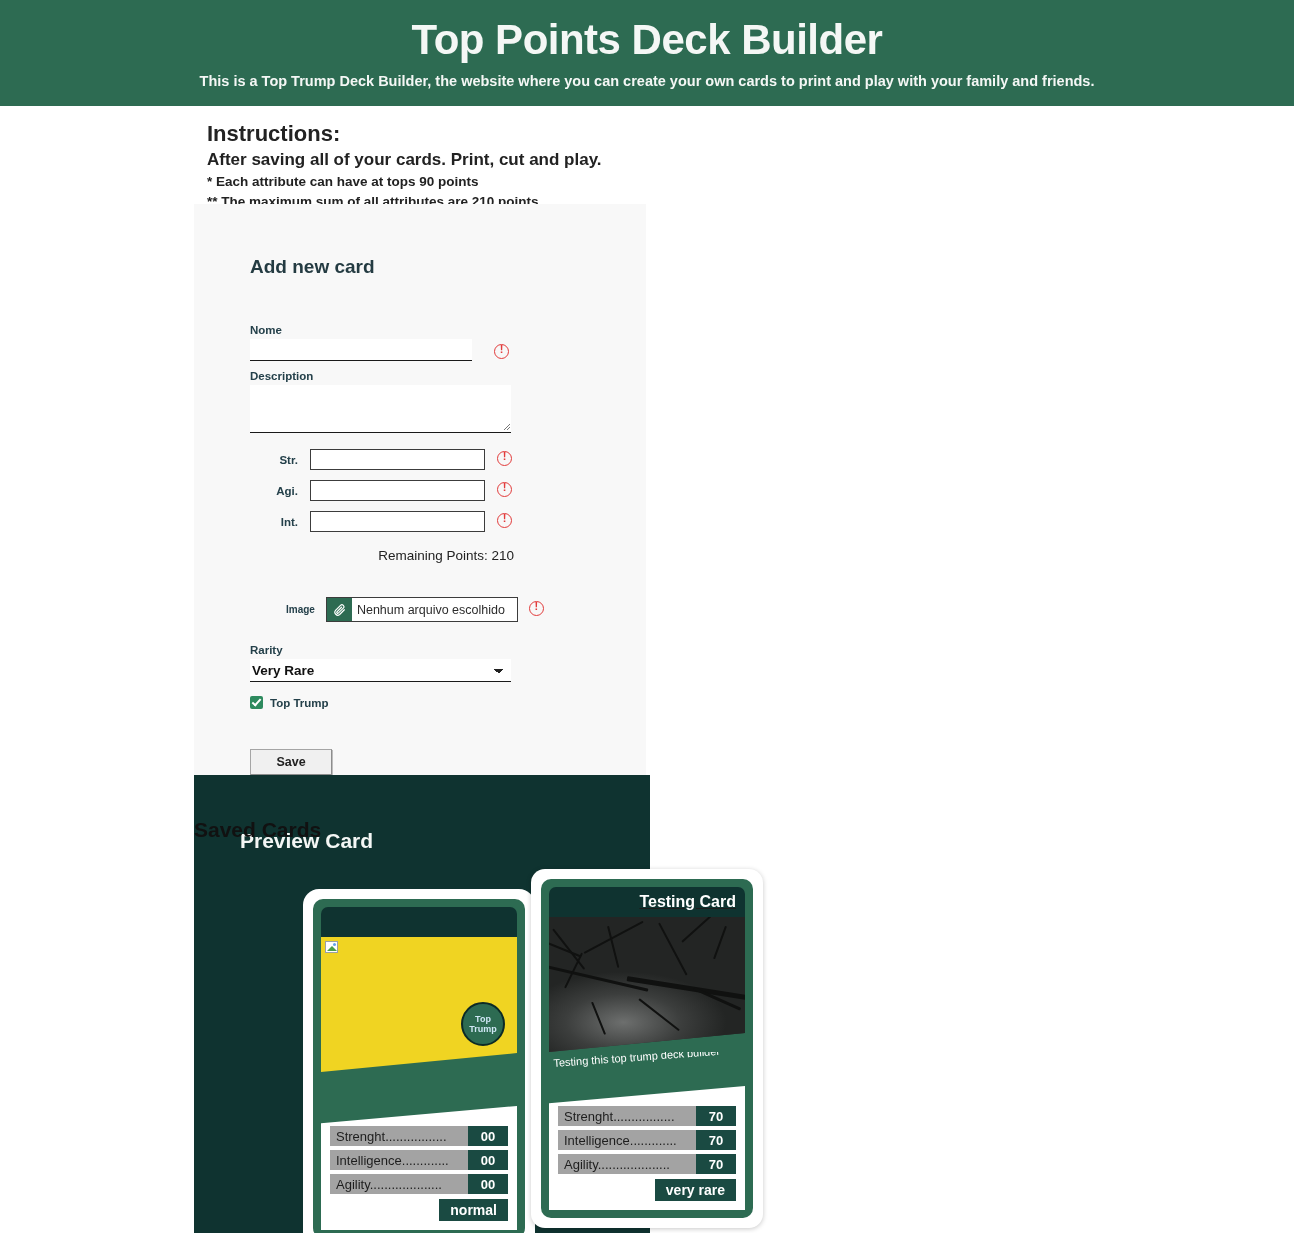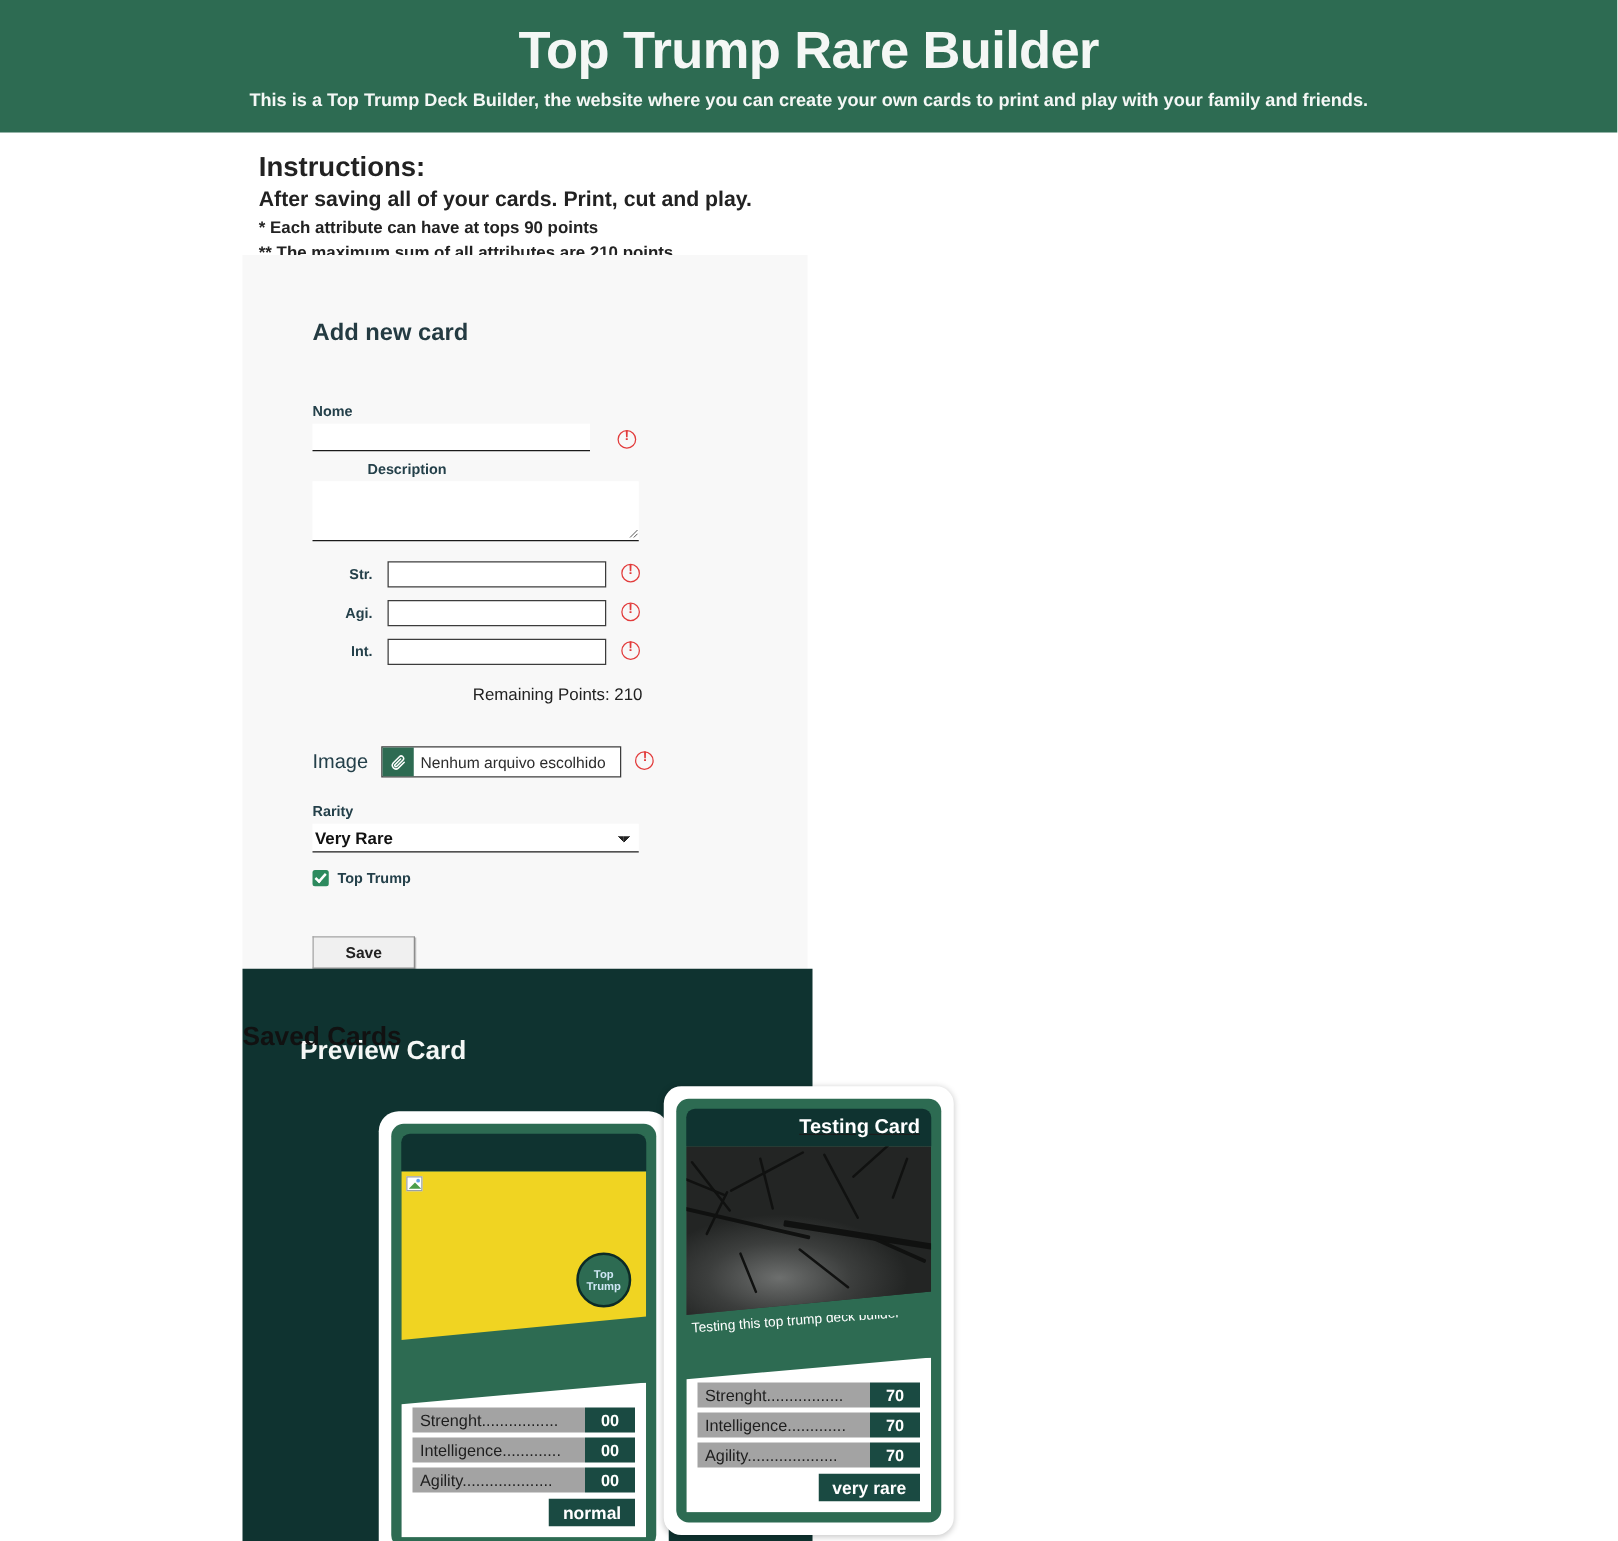--- a/index.html
+++ b/index.html
@@ -163,21 +163,21 @@
   .remaining{
     text-align:right;
     width:264px;
     font-size:13.5px;
     color:#222;
     margin-top:16px;
     margin-bottom:34px;
   }
 
   .image-row{ display:flex; align-items:center; gap:11px; margin-bottom:22px; }
-  .image-label{ font-size:16px; font-weight:normal; color:#24404a; }
+  .image-label{ font-size:10px; font-weight:bold; color:#24404a;margin-left:36px; }
   .file-wrap{
     display:flex; align-items:center;
     border:1px solid #3c3c3c;
     height:25px; width:192px;
     background:#ffffff;
   }
   .file-btn{
     width:25px; height:100%;
     background:#2d6b52;
     display:flex; align-items:center; justify-content:center;
@@ -414,21 +414,21 @@
   }
   .saved-card-shadow{
     border-radius:14px;
     box-shadow:0 1px 5px rgba(0,0,0,0.22);
   }
 </style>
 </head>
 <body>
 
 <div class="site-header">
-  <div class="site-title">Top Trump Rare Builder</div>
+  <div class="site-title">Top Points Deck Builder</div>
   <div class="site-subtitle">This is a Top Trump Deck Builder, the website where you can create your own cards to print and play with your family and friends.</div>
 </div>
 
 <div class="instructions">
   <div class="instr-title">Instructions:</div>
   <div class="instr-sub">After saving all of your cards. Print, cut and play.</div>
   <div class="instr-note">* Each attribute can have at tops 90 points</div>
   <div class="instr-note">** The maximum sum of all attributes are 210 points</div>
 </div>
 
@@ -436,21 +436,21 @@
 
   <div class="form-panel">
     <div class="panel-heading">Add new card</div>
 
     <label class="field-label">Nome</label>
     <div class="line-row">
       <input class="line-input" type="text" value="" style="">
       <div class="warn-icon"></div>
     </div>
 
-    <label class="field-label" style="margin-top:9px;margin-left:44px;">Description</label>
+    <label class="field-label" style="margin-top:9px;">Description</label>
     <div style="position:relative; width:261px;">
       <textarea class="textarea-field" style=""></textarea>
       <svg class="ta-grip" viewBox="0 0 8 8">
         <path d="M7 1 L1 7 M7 4 L4 7" stroke="#555" stroke-width="0.8" fill="none"></path>
       </svg>
     </div>
 
     <div class="attr-row">
       <div class="attr-label">Str.</div>
       <input class="attr-input" type="text" value="" style="">

